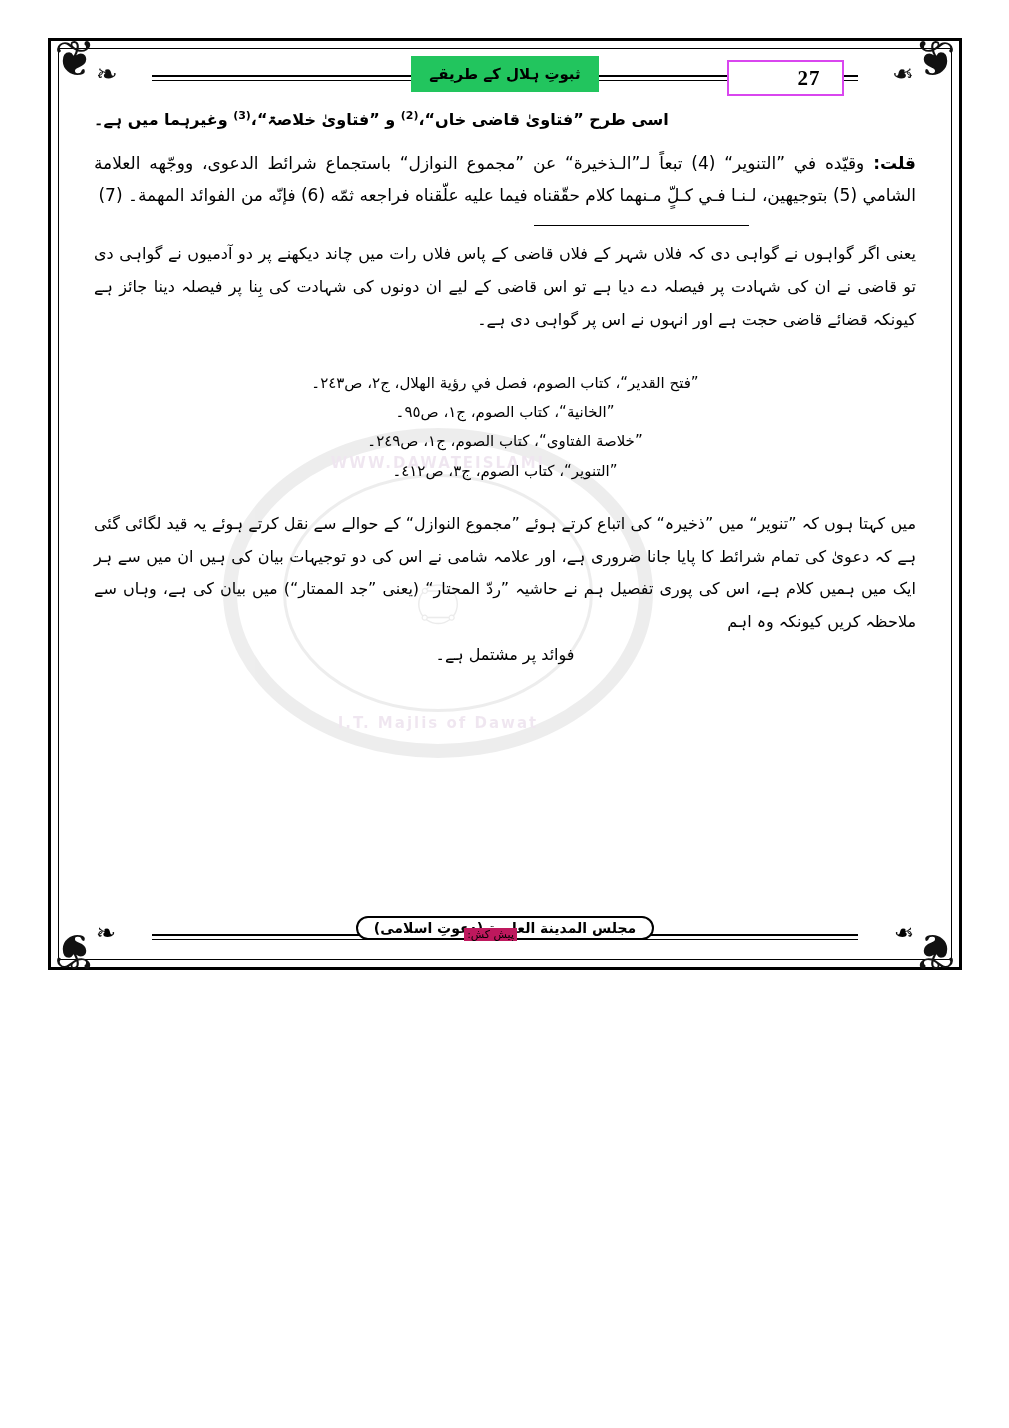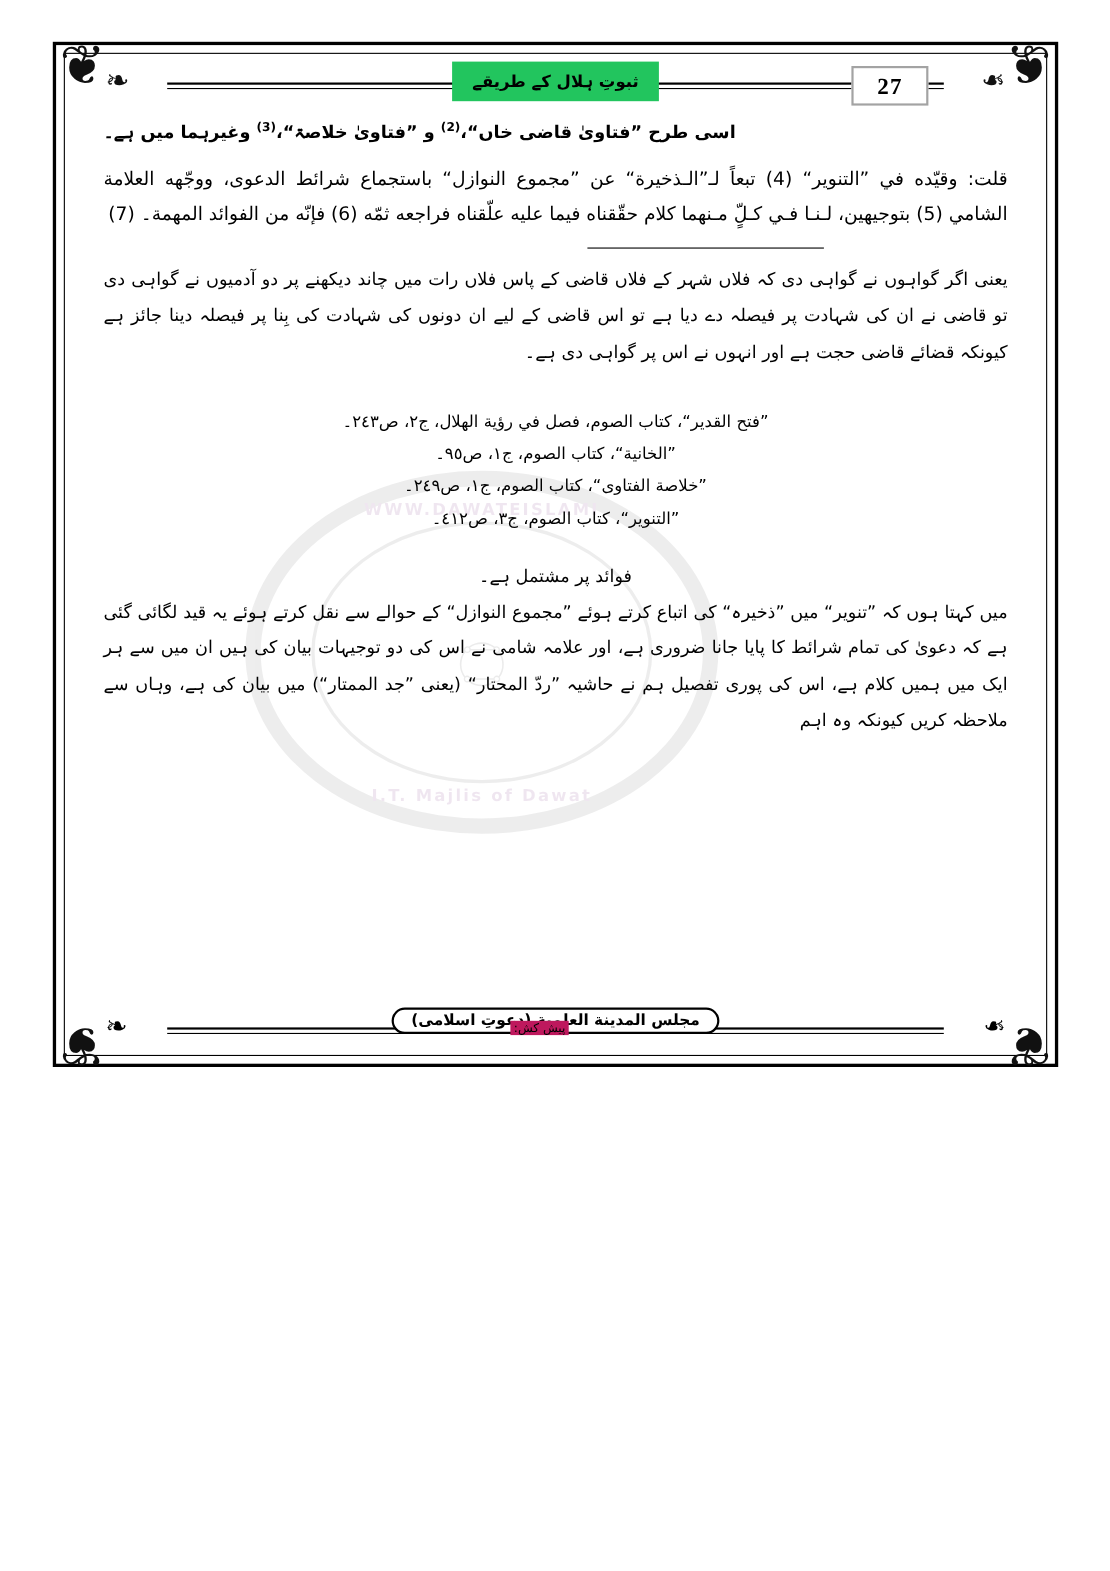--- a/index.html
+++ b/index.html
@@ -74,28 +74,29 @@
   .header-rule.second {
     top: 24px;
     border-top: 1px solid #000;
   }
   .page-number-box {
     position: absolute;
     right: 118px;
     top: 4px;
     min-width: 66px;
     height: 32px;
-    border: 2px solid #a3a3a3;
+    border: 2px solid #d946ef;
     background: #fff;
     text-align: center;
     font-family: "Liberation Serif", serif;
     font-size: 21px;
     font-weight: bold;
     line-height: 32px;
     letter-spacing: 1px;
+    padding-left: 47px;
   }
   .header-title {
     position: absolute;
     left: 0; right: 0;
     top: 0;
     text-align: center;
   }
   .header-title span {
     display: inline-block;
     background: #22c55e;
@@ -242,21 +243,21 @@
     margin-bottom: 6px;
   }
   .bold-ur {
     font-weight: bold;
   }
   sup.fn {
     font-size: 11px;
     vertical-align: super;
   }
   .qult {
-    font-weight: normal;
+    font-weight: bold;
     margin-top: 16px;
   }
   .divider {
     width: 215px;
     height: 0;
     border-top: 1.5px solid #000;
     margin: 14px auto 12px 440px;
   }
   .urdu-block {
     margin-top: 4px;
@@ -331,22 +332,22 @@
     <p class="line-urdu urdu-block">یعنی اگر گواہوں نے گواہی دی کہ فلاں شہر کے فلاں قاضی کے پاس فلاں رات میں چاند دیکھنے پر دو آدمیوں نے گواہی دی تو قاضی نے ان کی شہادت پر فیصلہ دے دیا ہے تو اس قاضی کے لیے ان دونوں کی شہادت کی بِنا پر فیصلہ دینا جائز ہے کیونکہ قضائے قاضی حجت ہے اور انہوں نے اس پر گواہی دی ہے۔</p>
 
     <div class="refs">
       <p class="ref">”فتح القدير“، كتاب الصوم، فصل في رؤية الهلال، ج٢، ص٢٤٣۔</p>
       <p class="ref">”الخانية“، كتاب الصوم، ج١، ص٩٥۔</p>
       <p class="ref">”خلاصة الفتاوى“، كتاب الصوم، ج١، ص٢٤٩۔</p>
       <p class="ref">”التنوير“، كتاب الصوم، ج٣، ص٤١٢۔</p>
     </div>
 
     <div class="tail-block">
+      <p class="line-urdu">میں کہتا ہوں کہ ”تنویر“ میں ”ذخیرہ“ کی اتباع کرتے ہوئے ”مجموع النوازل“ کے حوالے سے نقل کرتے ہوئے یہ قید لگائی گئی ہے کہ دعویٰ کی تمام شرائط کا پایا جانا ضروری ہے، اور علامہ شامی نے اس کی دو توجیہات بیان کی ہیں ان میں سے ہر ایک میں ہمیں کلام ہے، اس کی پوری تفصیل ہم نے حاشیہ ”ردّ المحتار“ (یعنی ”جد الممتار“) میں بیان کی ہے، وہاں سے ملاحظہ کریں کیونکہ وہ اہم</p>
       <p class="line-urdu last-line">فوائد پر مشتمل ہے۔</p>
-      <p class="line-urdu">میں کہتا ہوں کہ ”تنویر“ میں ”ذخیرہ“ کی اتباع کرتے ہوئے ”مجموع النوازل“ کے حوالے سے نقل کرتے ہوئے یہ قید لگائی گئی ہے کہ دعویٰ کی تمام شرائط کا پایا جانا ضروری ہے، اور علامہ شامی نے اس کی دو توجیہات بیان کی ہیں ان میں سے ہر ایک میں ہمیں کلام ہے، اس کی پوری تفصیل ہم نے حاشیہ ”ردّ المحتار“ (یعنی ”جد الممتار“) میں بیان کی ہے، وہاں سے ملاحظہ کریں کیونکہ وہ اہم</p>
     </div>
 
   </div>
 
   <div class="footer-band">
     <div class="footer-rule"></div>
     <div class="footer-rule second"></div>
     <div class="footer-flourish left">❧</div>
     <div class="footer-flourish right">❧</div>
     <div class="footer-center">

